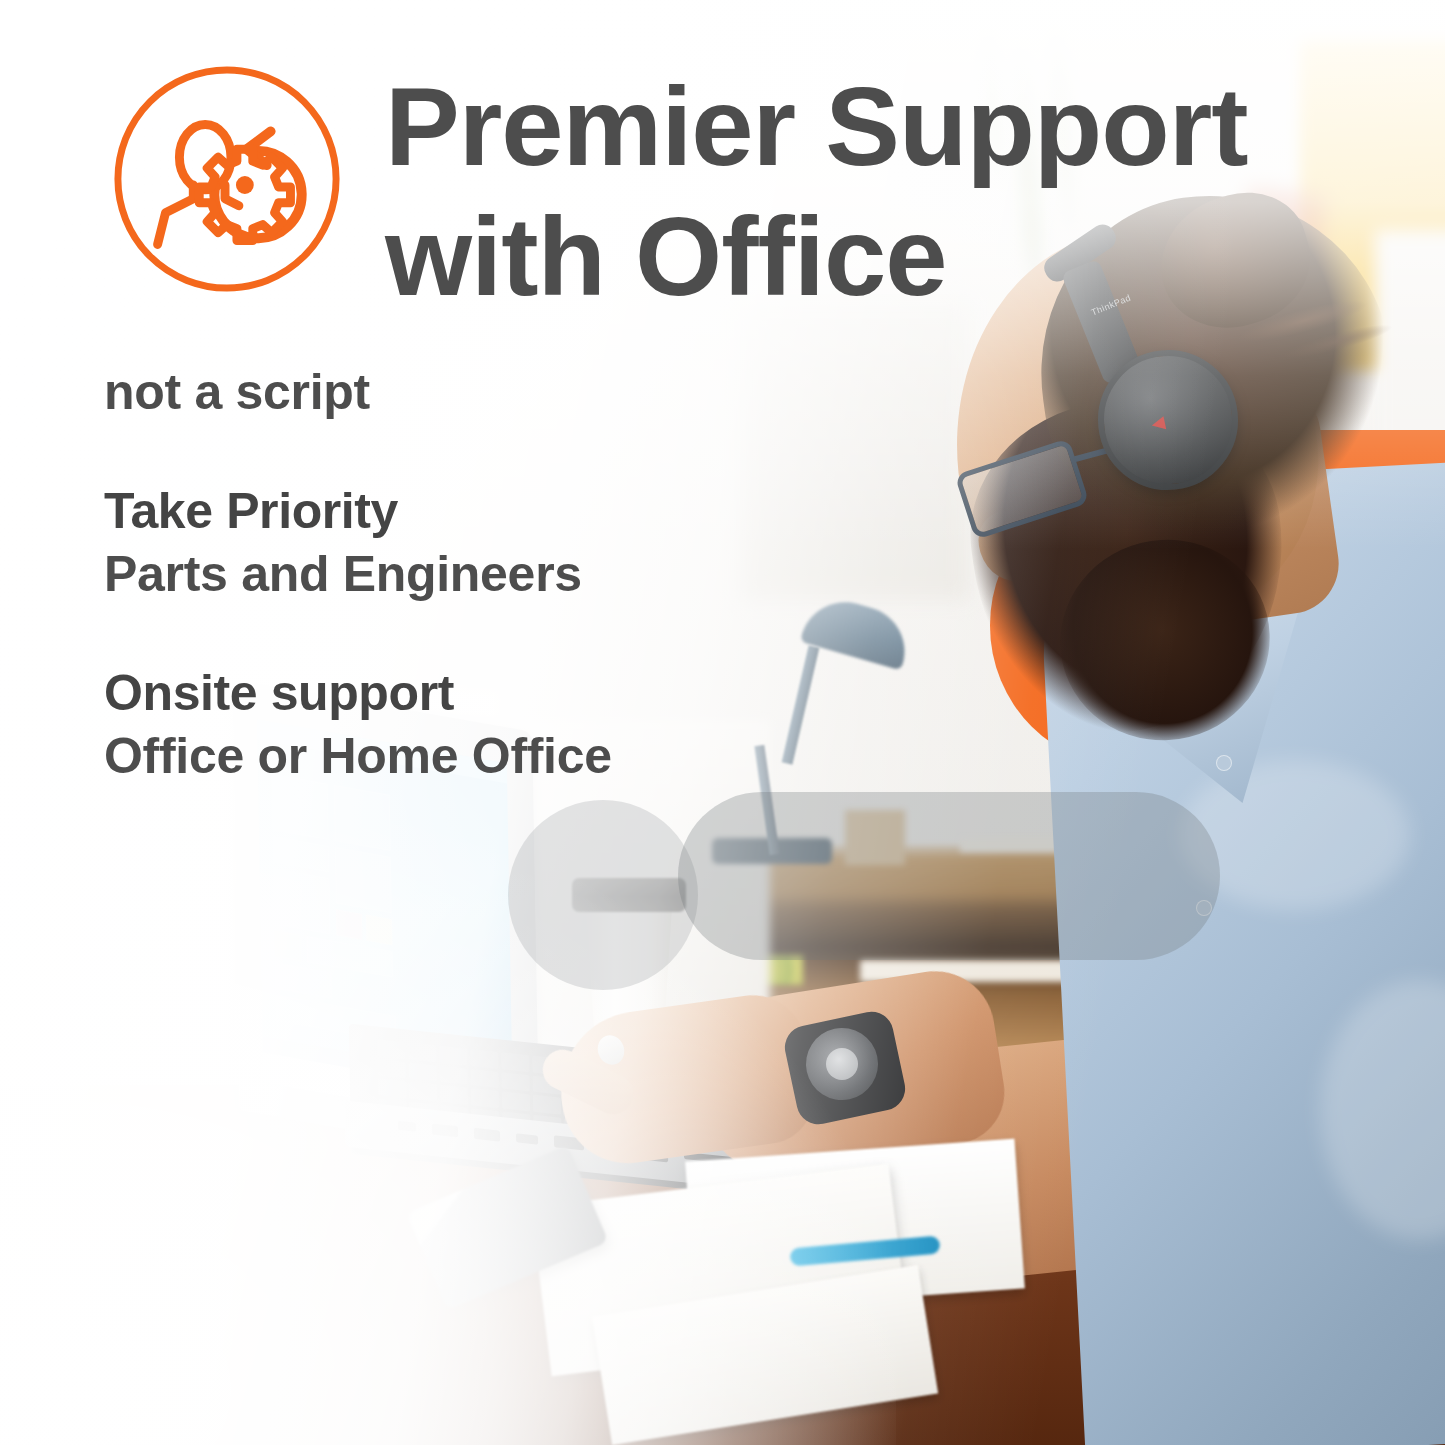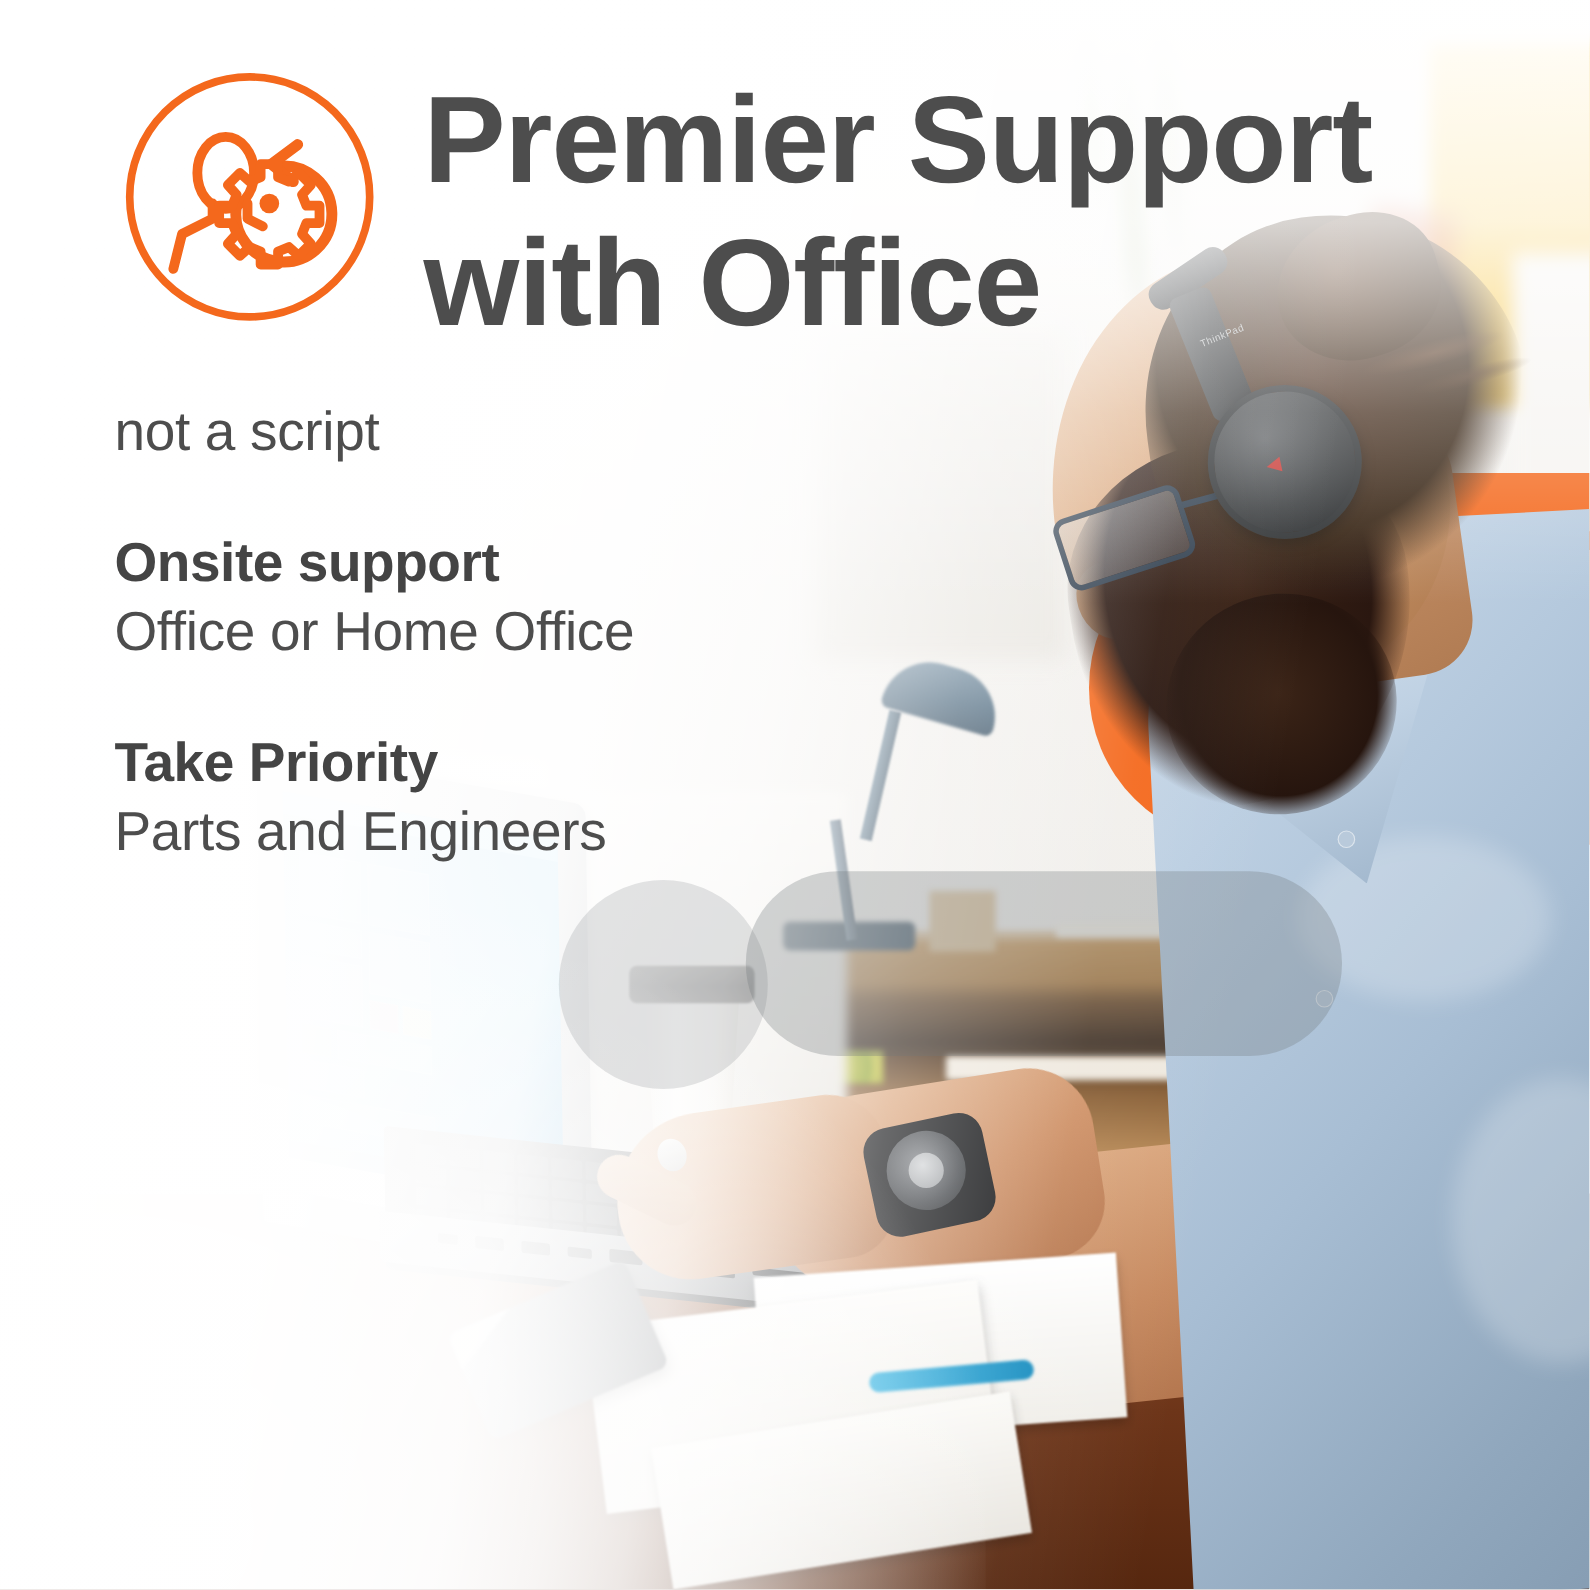--- a/index.html
+++ b/index.html
@@ -604,21 +604,21 @@
   .b-head {
     color:#444444;
     font-size:50px;
     font-weight:bold;
     letter-spacing:-.4px;
     line-height:1.14;
   }
   .b-sub {
     color:#4d4d4d;
     font-size:50px;
-    font-weight:normal;
+    font-weight:bold;
     letter-spacing:-.3px;
     line-height:1.22;
     margin-top:4px;
   }
 </style>
 </head>
 <body>
 
 <div id="canvas">
 
@@ -828,23 +828,23 @@
     <div class="title">
       <div>Premier Support</div>
       <div>with Office</div>
     </div>
 
     <div class="bullets">
       <div class="bullet">
         <div class="b-sub">not a script</div>
       </div>
       <div class="bullet">
+        <div class="b-head">Take Priority</div>
+        <div class="b-sub">Parts and Engineers</div>
+      </div>
+      <div class="bullet">
         <div class="b-head">Onsite support</div>
         <div class="b-sub">Office or Home Office</div>
       </div>
-      <div class="bullet">
-        <div class="b-head">Take Priority</div>
-        <div class="b-sub">Parts and Engineers</div>
-      </div>
     </div>
 
   </div>
 </div>
 
 </body></html>

